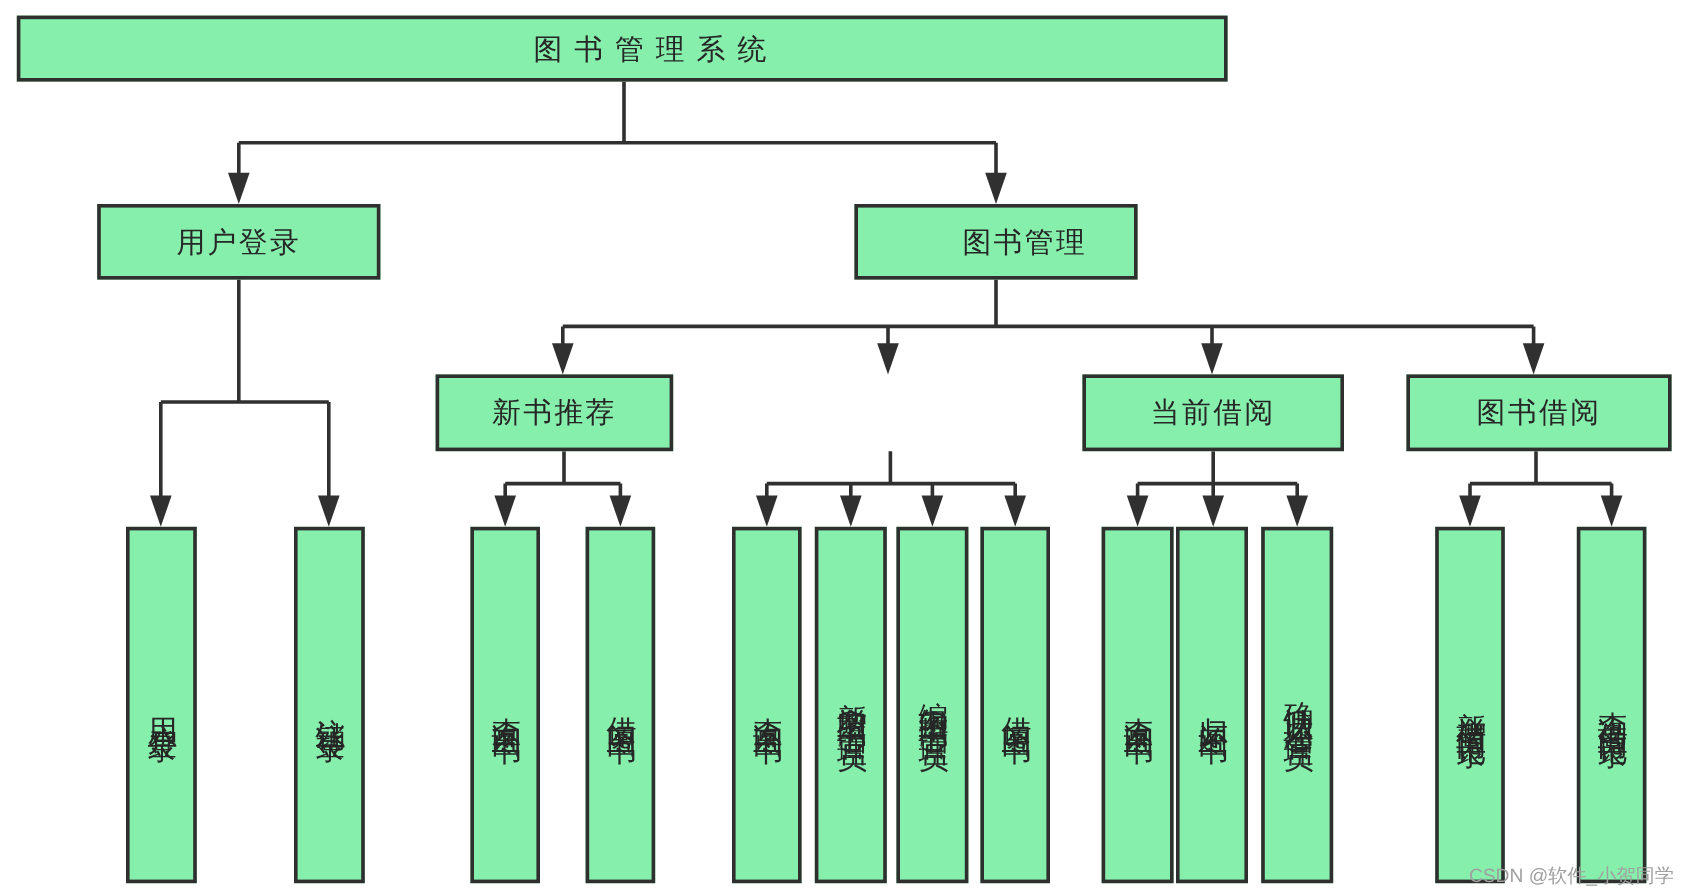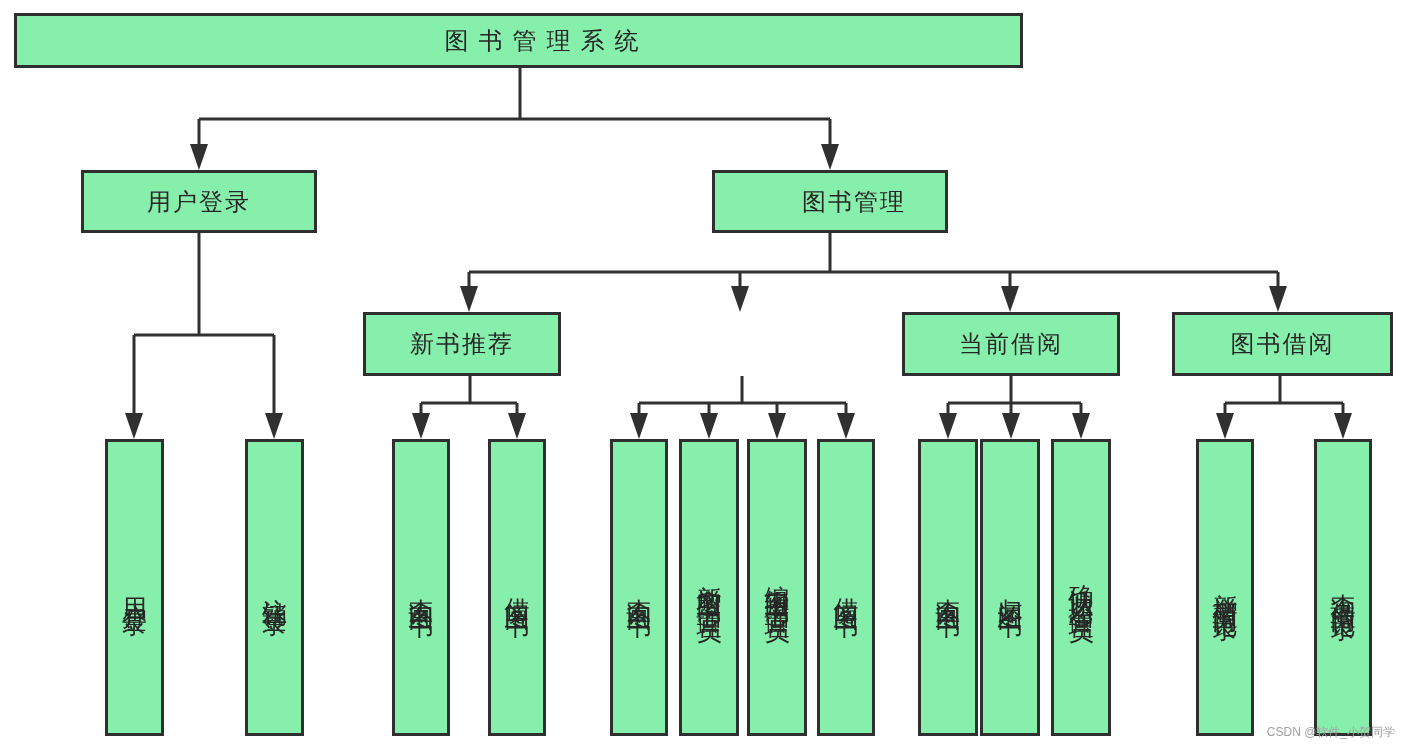--- a/index.html
+++ b/index.html
@@ -51,21 +51,21 @@
     text-orientation: mixed;
     font-size: 25px;
     letter-spacing: 5px;
     line-height: 1;
     white-space: nowrap;
   }
   .watermark {
     position: absolute;
     right: 10px;
     bottom: 6px;
-    font-size: 12px;
+    font-size: 16px;
     color: var(--watermark, #a0a0a0);
     white-space: nowrap;
   }
 </style>
 </head>
 <body>
 
 <div class="stage">
 
   <svg class="connectors" width="1405" height="747" viewBox="0 0 1405 747">

